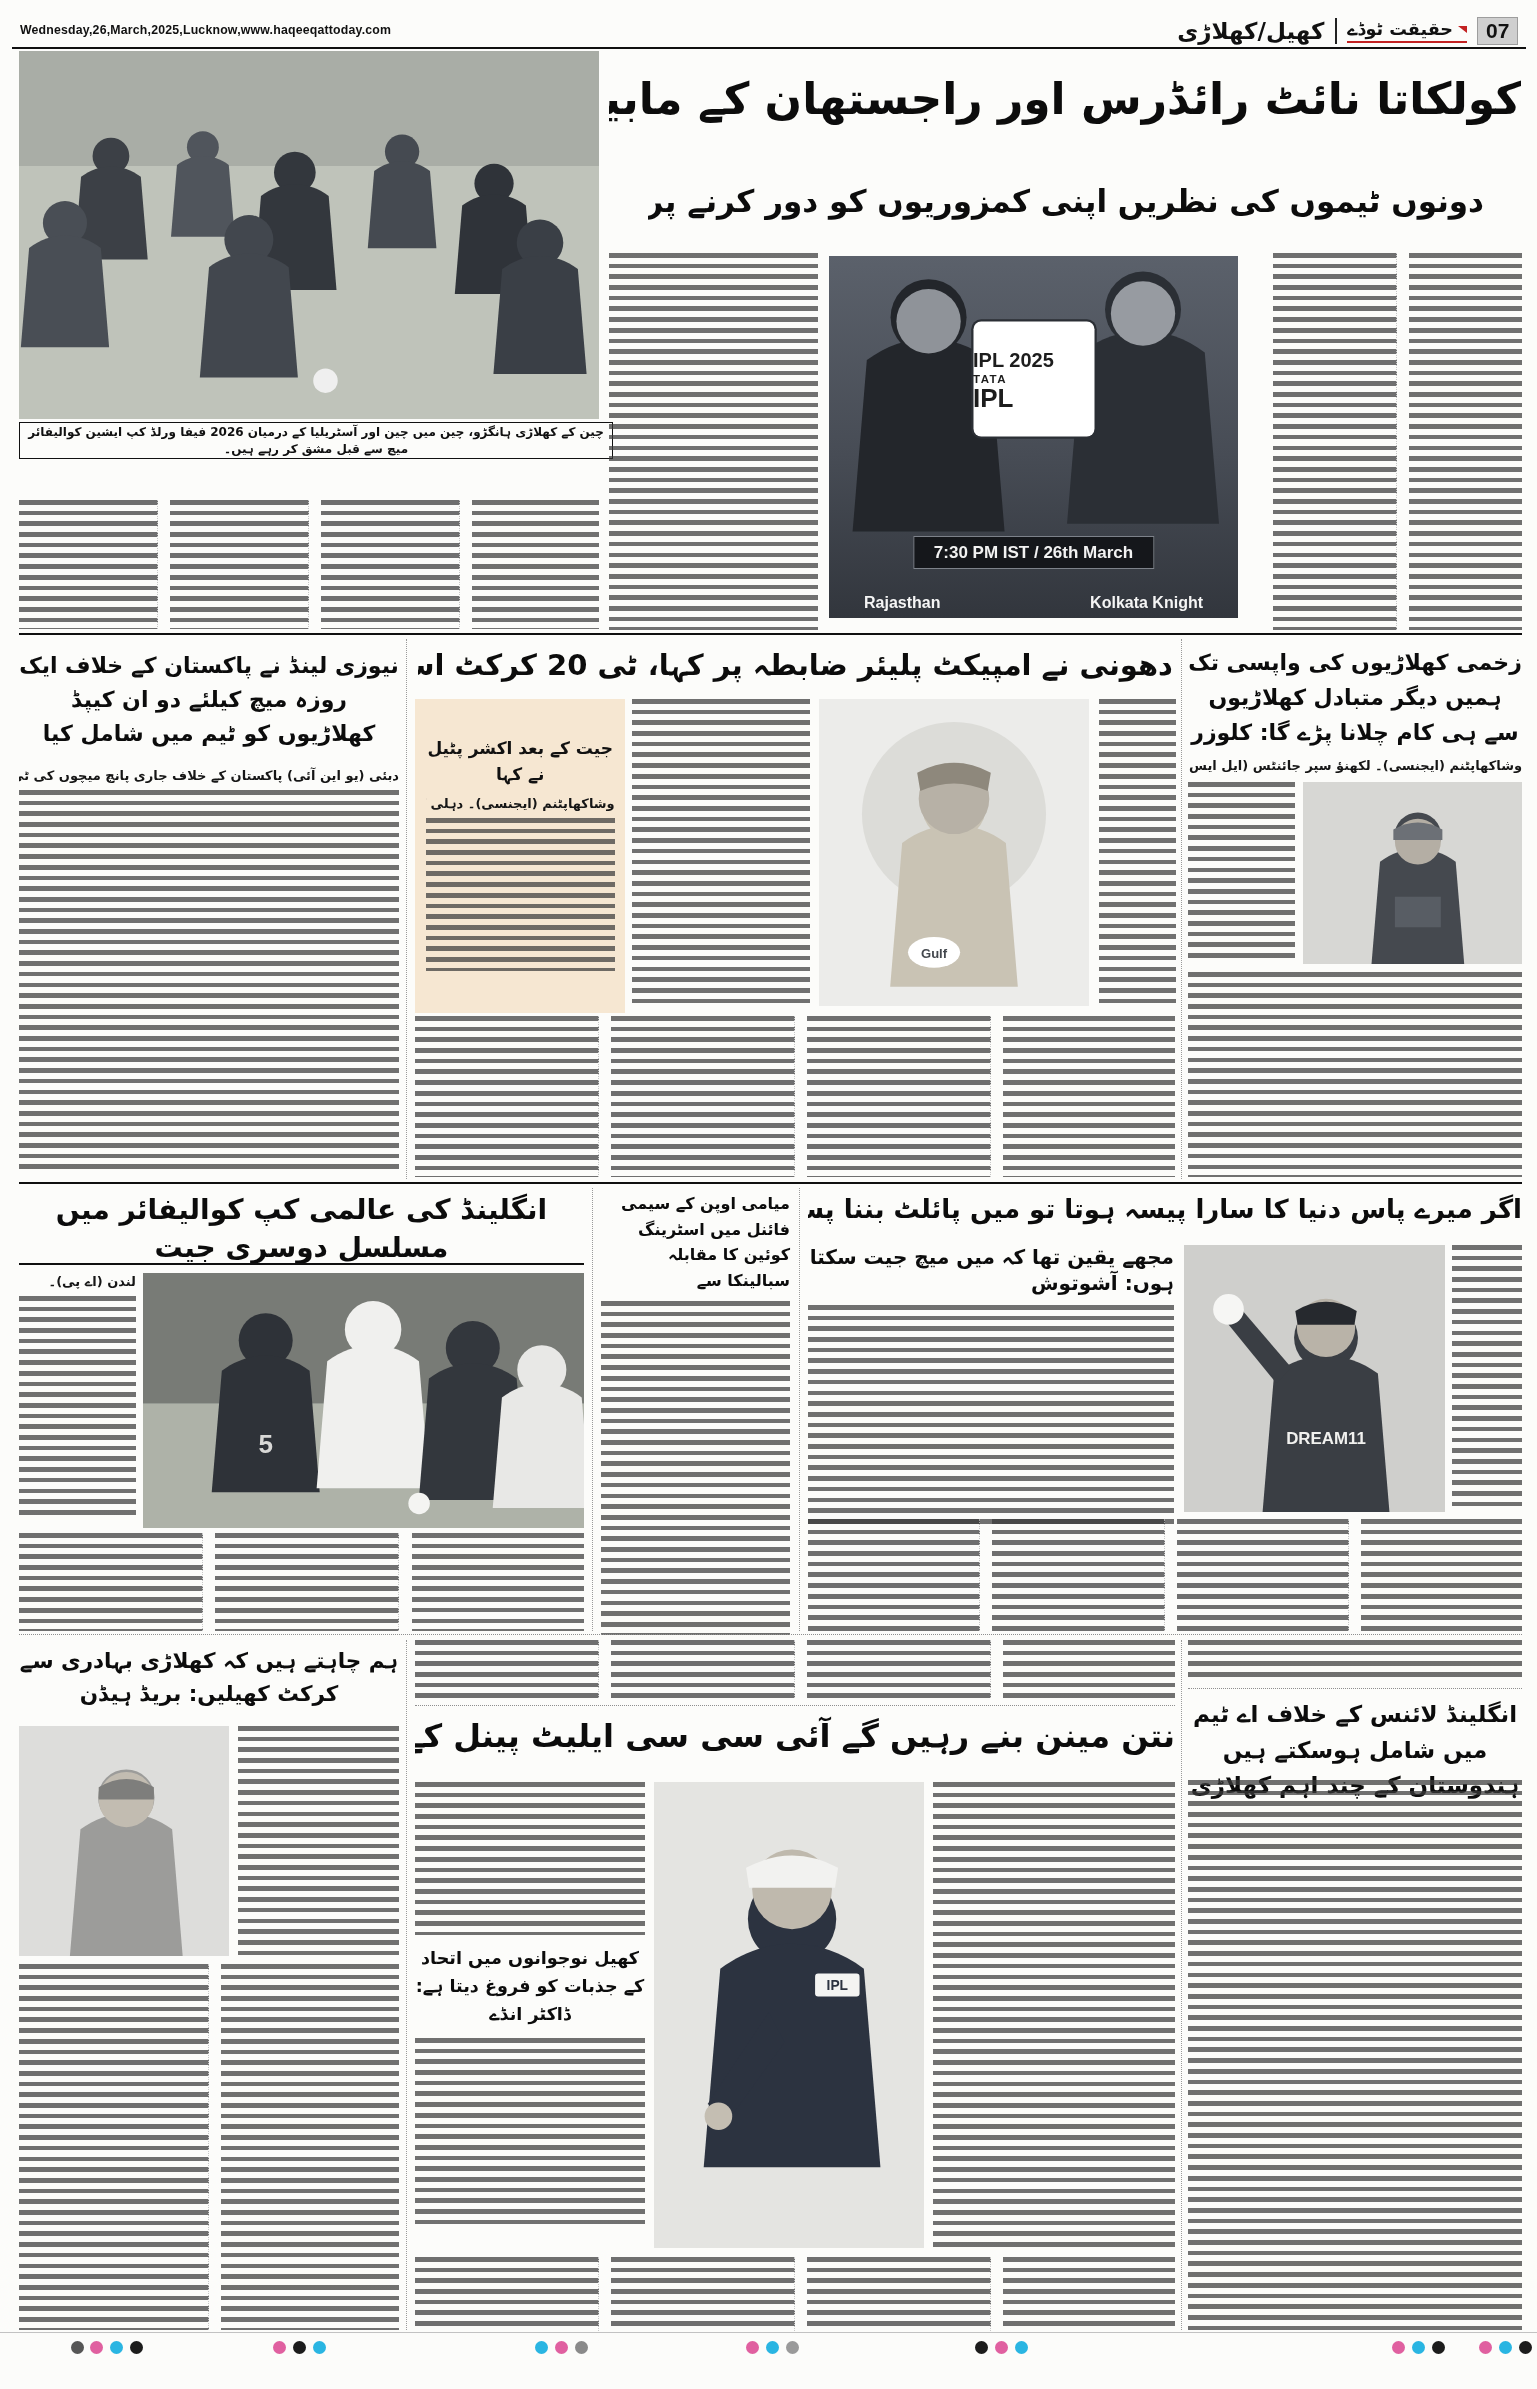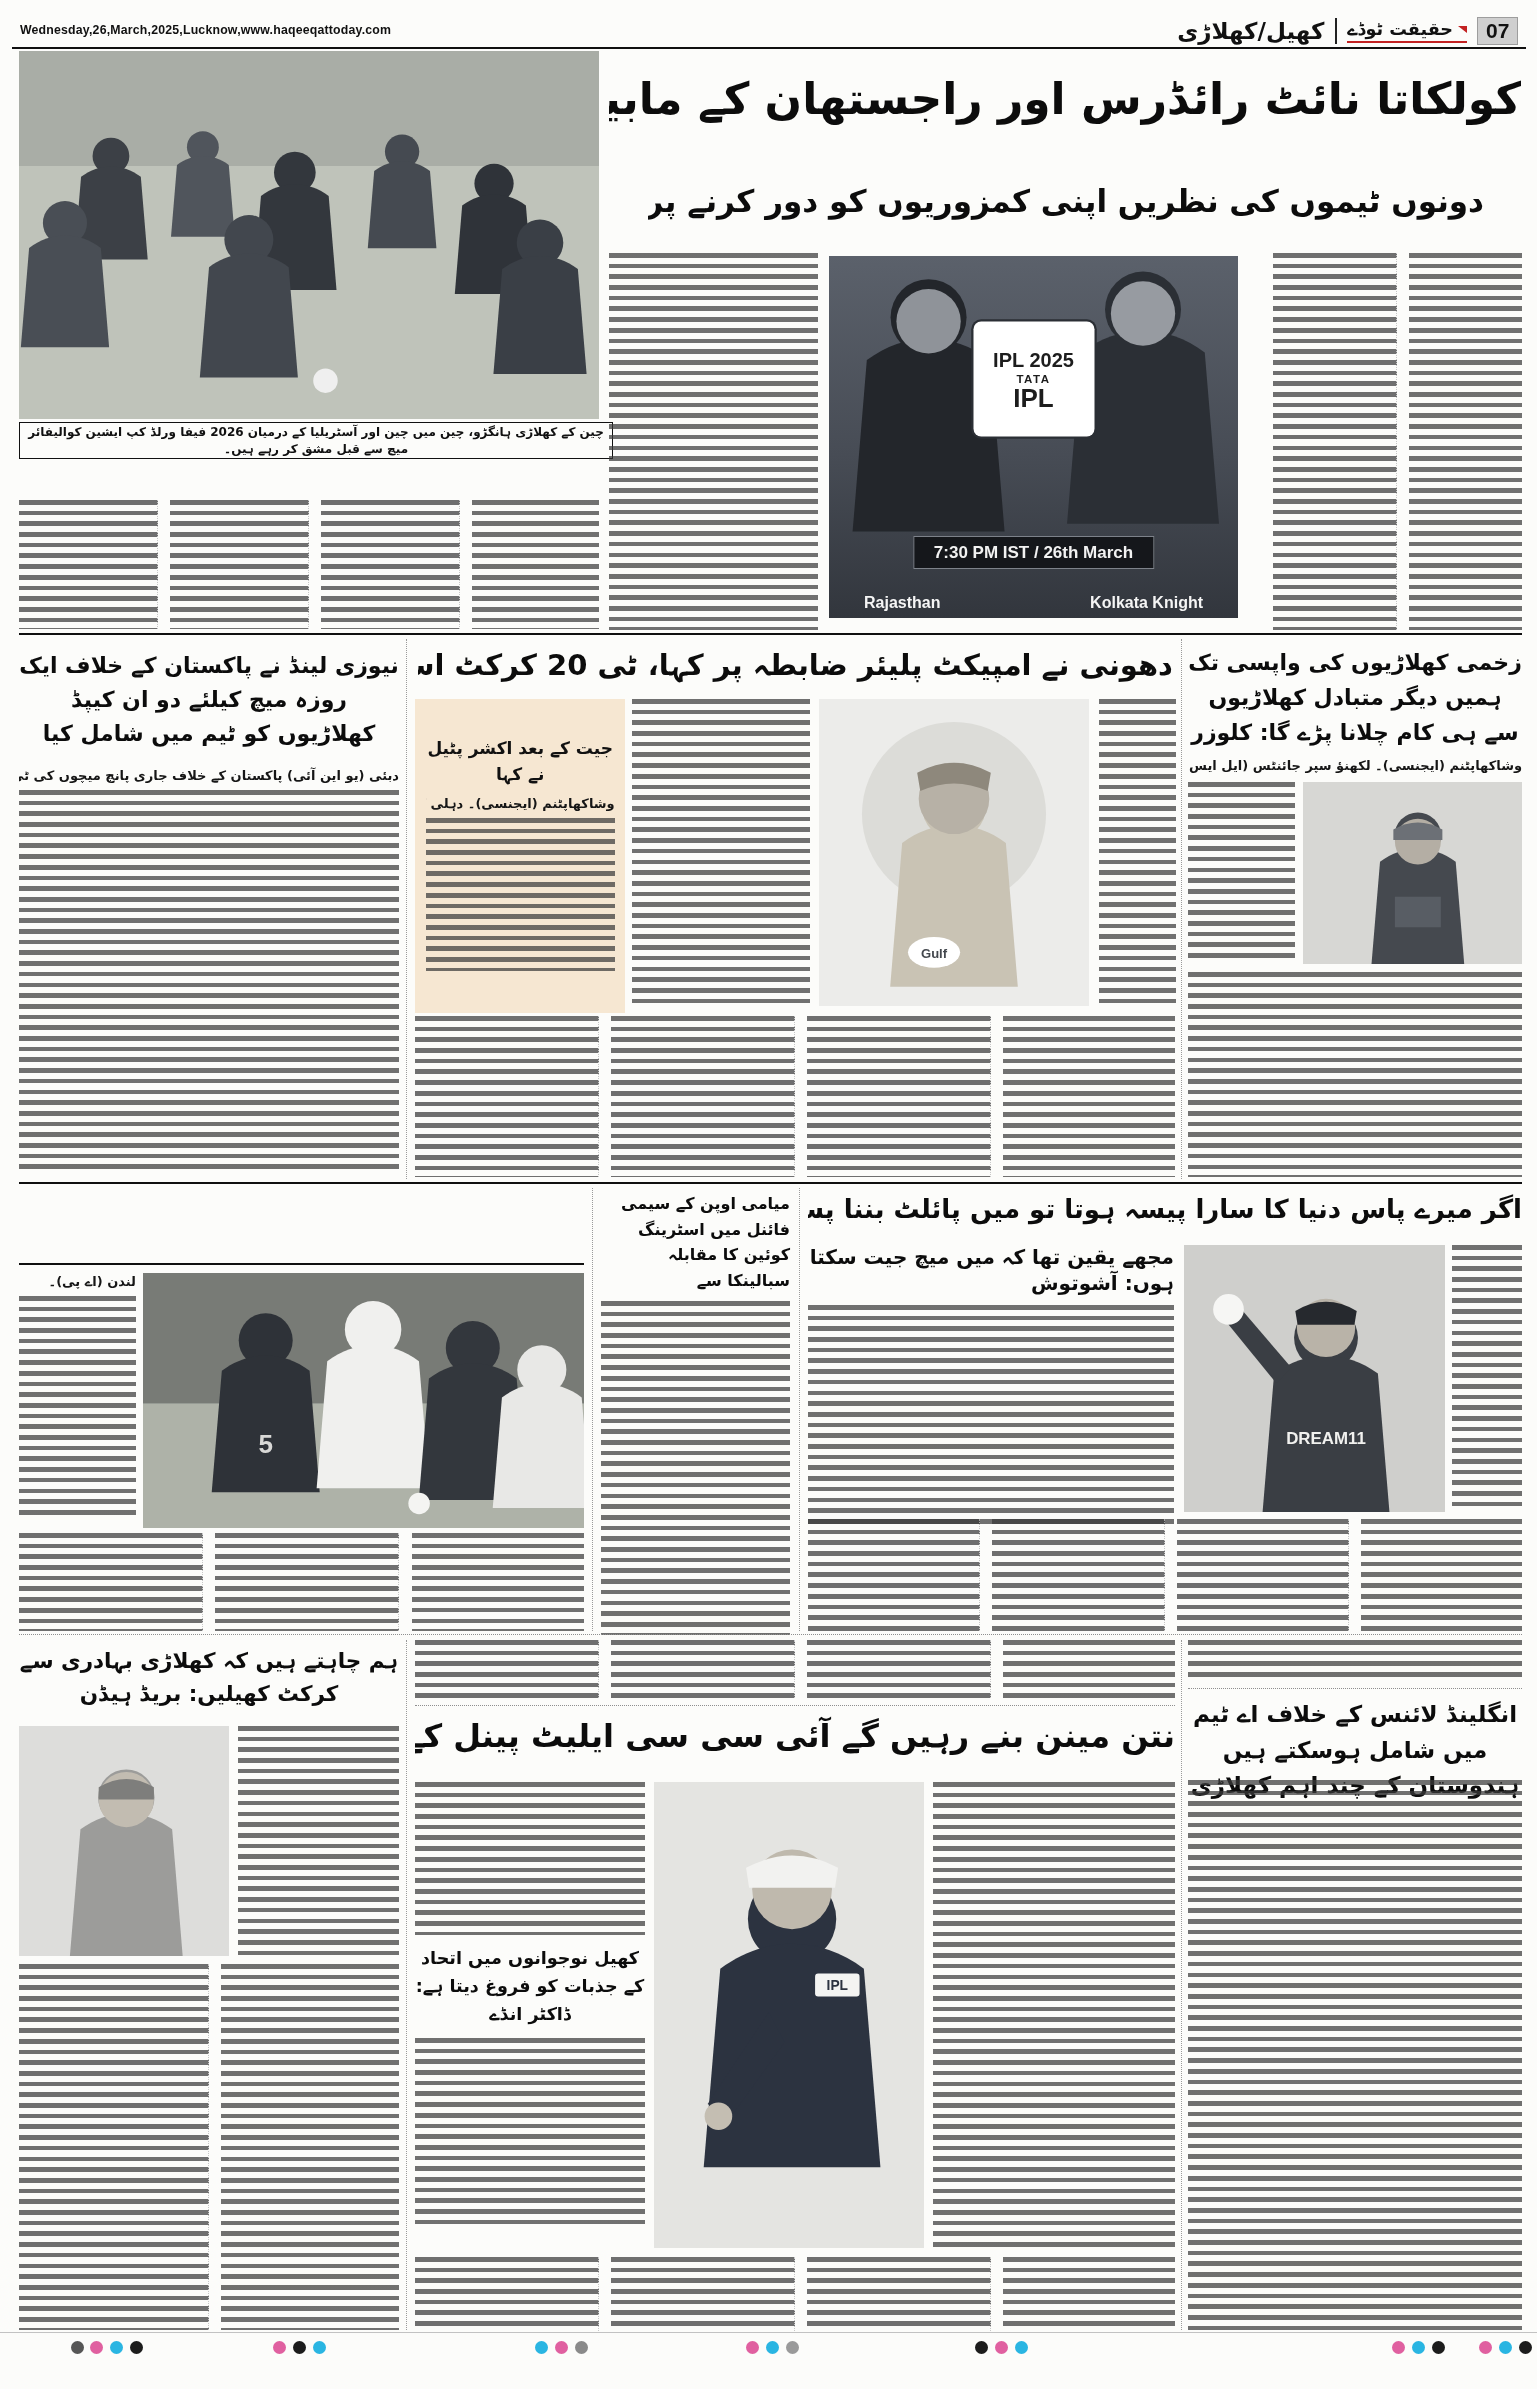--- a/index.html
+++ b/index.html
@@ -32,21 +32,21 @@
   
   .capbox{border:1.5px solid #111;display:flex;align-items:center;justify-content:center;
           font-size:12px;font-weight:700;direction:rtl;text-align:center;padding:1.5px 6.1px;line-height:1.35;}
   
   .photo{overflow:hidden;background:#cfcfcf;}
   .photo svg{display:block;width:100%;height:100%;}
   
   .promo{background:linear-gradient(#5b616b,#474c55 55%,#32363d);position:relative;}
   .promo-logo{position:absolute;left:50%;top:34%;transform:translate(-50%,-50%);
               background:#fff;border-radius:7.7px;width:121px;height:115px;display:flex;flex-direction:column;
-              align-items:center;justify-content:center;gap:1.5px;box-shadow:0 0 0 2.3px #2b2f35;}
+              justify-content:center;gap:1.5px;box-shadow:0 0 0 2.3px #2b2f35;}
   .promo-logo .t1{font-family:"Liberation Sans",sans-serif;font-weight:900;font-size:20px;color:#1d1d1d;}
   .promo-logo .t2{font-family:"Liberation Sans",sans-serif;font-weight:900;font-size:11.5px;color:#1d1d1d;letter-spacing:1.5px;}
   .promo-logo .t3{font-family:"Liberation Sans",sans-serif;font-weight:900;font-size:26px;color:#1d1d1d;line-height:.9;}
   .promo-bar{position:absolute;left:50%;bottom:49px;transform:translateX(-50%);
              background:#15171b;border:0.8px solid #7d828a;color:#f2f2f2;font-family:"Liberation Sans",sans-serif;
              font-weight:700;font-size:17px;padding:5.4px 20px;white-space:nowrap;}
   .promo-teams{position:absolute;left:0;right:0;bottom:6.1px;display:flex;justify-content:space-between;
                padding:0 35px;color:#f5f5f5;font-family:Liberation Sans, sans-serif;font-weight:700;font-size:16px;}
   
   .beige{background:#f6e7d2;padding:9.2px 10.7px;}
@@ -191,20 +191,21 @@
     </svg>
   </div>
   <div class="abs tx" style="left:1188px;top:782px;width:107px;height:182px;"></div>
   <div class="abs tx" style="left:1188px;top:972px;width:334px;height:205px;"></div>
 
   <div class="abs hrule" style="left:19px;right:16px;top:1182px;height:1.5px;"></div>
 
   <div class="abs vdot" style="left:592px;top:1188px;height:443px;"></div>
   <div class="abs vdot" style="left:799px;top:1188px;height:443px;"></div>
 
+  <div class="abs hd" style="left:19px;top:1191px;width:565px;font-size:28px;line-height:1.35;">انگلینڈ کی عالمی کپ کوالیفائر میں مسلسل دوسری جیت</div>
   <div class="abs hrule" style="left:19px;top:1263px;width:565px;height:2.3px;"></div>
   <div class="abs" style="left:19px;top:1273px;width:117px;height:255px;">
     <div class="dl">لندن (اے پی)۔</div>
     <div class="tx" style="height:225px;"></div>
   </div>
   <div class="abs photo" style="left:143px;top:1273px;width:441px;height:255px;">
     <svg viewBox="0 0 575 332" preserveAspectRatio="none">
       <rect width="575" height="332" fill="#9b9f99"></rect>
       <rect width="575" height="170" fill="#787b76"></rect>
       <rect y="170" width="575" height="162" fill="#aeb2a8"></rect>

